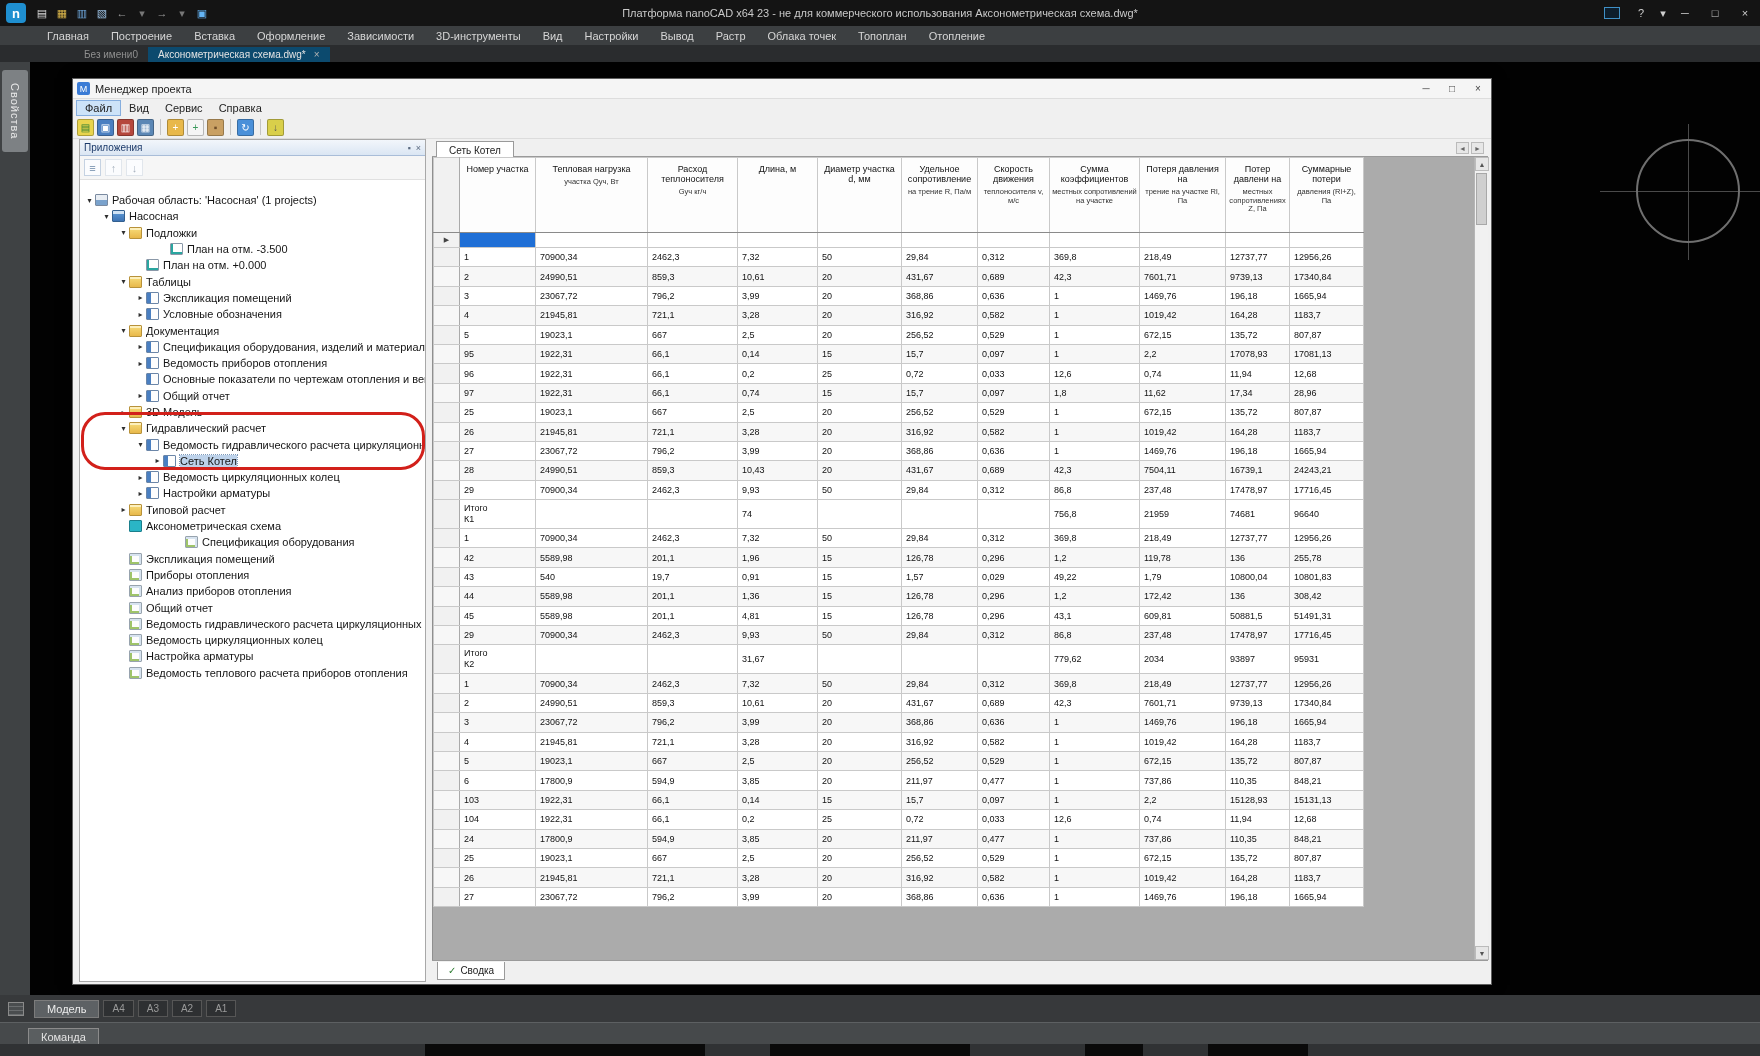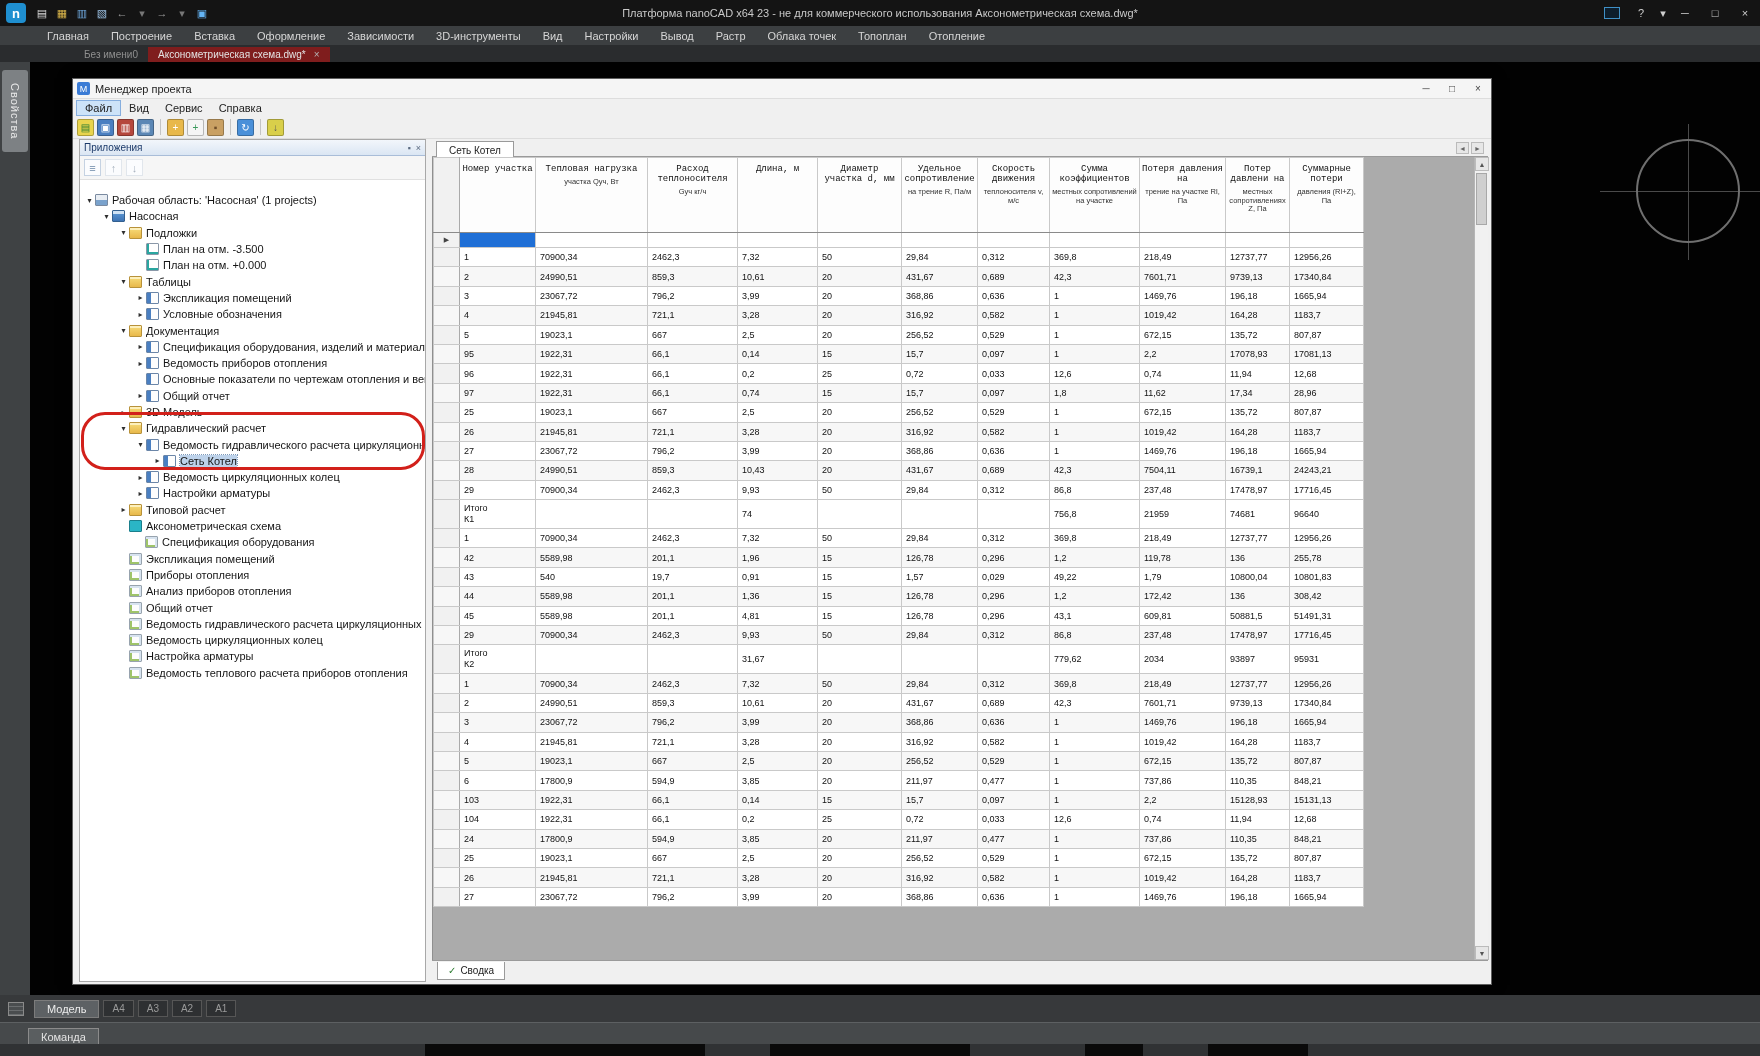--- a/index.html
+++ b/index.html
@@ -21,21 +21,21 @@
     color:#cfcfcf; font-size:11px; }
   .disp-ico { width:16px; height:12px; background:#0d1e2c; border:1px solid #3f90c6; margin-right:6px; }
 
   .menubar { position:absolute; left:0; top:26px; width:1760px; height:19px; background:#3c3f41;
     display:flex; align-items:center; padding-left:36px; z-index:50; }
   .mitem { font-size:11px; color:#d6d6d6; padding:0 11px; height:100%; display:flex; align-items:center; }
 
   .tabbar { position:absolute; left:0; top:45px; width:1760px; height:17px; background:#2a2c2e;
     display:flex; align-items:flex-end; padding-left:74px; z-index:50; }
   .dtab { font-size:10px; height:15px; display:flex; align-items:center; padding:0 10px; color:#8f8f8f; }
-  .dtab.active { background:#7f1d1d; color:#e3e3e3; }
+  .dtab.active { background:#0c4a6e; color:#e3e3e3; }
   .dtab.active .x { margin-left:8px; color:#b5b5b5; }
 
   
   .main { position:absolute; left:0; top:62px; width:1760px; height:933px; background:#020202; }
   .left-strip { position:absolute; left:0; top:0; width:30px; height:100%; background:#3f4244; }
   .props-tab { position:absolute; left:2px; top:8px; width:26px; height:82px; background:#7d8184;
     border-radius:3px; color:#e9e9e9; font-size:11px; display:flex; align-items:center; justify-content:center;
     writing-mode:vertical-rl; letter-spacing:1px; }
   .deco-hline { position:absolute; left:1600px; top:129px; width:160px; height:0; border-top:1px solid #4a4a4a; }
   .deco-vline { position:absolute; left:1688px; top:62px; width:0; height:136px; border-left:1px solid #4a4a4a; }
@@ -102,21 +102,21 @@
     display:flex; align-items:center; }
   .tab-scroll { position:absolute; right:4px; top:3px; display:flex; gap:2px; }
   .tab-scroll .s { width:13px; height:12px; font-size:7px; color:#666; background:#e7e7e7;
     border:1px solid #bbb; display:flex; align-items:center; justify-content:center; }
   .grid-wrap { position:absolute; left:0; top:18px; right:14px; bottom:22px; background:#ababab;
     overflow:hidden; border-left:1px solid #8f8f8f; }
   table.grid { border-collapse:collapse; table-layout:fixed; width:930px; background:#fff; }
   .grid th, .grid td { border:1px solid #c9c9c9; overflow:hidden; }
   .grid thead th { background:#fdfdfd; vertical-align:top; padding-top:6px; height:75px;
     font-weight:normal; border-bottom:1px solid #8a8a8a; }
-  .grid thead .t { font-size:9px; color:#111; text-align:center; line-height:10px; padding:0 2px;font-family:Liberation Mono, monospace; }
+  .grid thead .t { font-size:9px; color:#111; text-align:center; line-height:10px; padding:0 2px; }
   .grid thead .s { font-size:7.5px; color:#333; text-align:center; line-height:8.5px; margin-top:4px; padding:0 2px; }
   .grid td { font-size:9px; color:#111; padding:0 0 0 4px; text-align:left; vertical-align:middle; }
   .grid .rowsel { background:#f1f1f1; border-right:1px solid #aaa; font-size:7px; color:#444;
     text-align:center; padding:0; }
   tr.r-data { height:19.4px; }
   tr.r-data:nth-child(odd) td { background:#f7f7f7; }
   tr.r-data:nth-child(odd) td.rowsel,{ background:#f1f1f1; }
   tr.r-empty { height:15px; }
   tr.r-empty .selcell { background:#1f6fd6; }
   tr.r-section { height:28px; }
@@ -263,21 +263,21 @@
             <div class="tnode" style="padding-left: 21px;">
               <span class="exp">▾</span>
               <span class="tico i-proj"></span>
               <span class="tlabel">Насосная</span>
             </div>
             <div class="tnode" style="padding-left: 38px;">
               <span class="exp">▾</span>
               <span class="tico i-folder"></span>
               <span class="tlabel">Подложки</span>
             </div>
-            <div class="tnode" style="padding-left: 55px;">
+            <div class="tnode" style="padding-left: 79px;">
               <span class="exp"></span>
               <span class="tico i-xref"></span>
               <span class="tlabel">План на отм. -3.500</span>
             </div>
             <div class="tnode" style="padding-left: 55px;">
               <span class="exp"></span>
               <span class="tico i-xref"></span>
               <span class="tlabel">План на отм. +0.000</span>
             </div>
             <div class="tnode" style="padding-left: 38px;">
@@ -353,21 +353,21 @@
             <div class="tnode" style="padding-left: 38px;">
               <span class="exp">▸</span>
               <span class="tico i-folder"></span>
               <span class="tlabel">Типовой расчет</span>
             </div>
             <div class="tnode" style="padding-left: 38px;">
               <span class="exp"></span>
               <span class="tico i-axon"></span>
               <span class="tlabel">Аксонометрическая схема</span>
             </div>
-            <div class="tnode" style="padding-left: 54px;">
+            <div class="tnode" style="padding-left: 54px; margin-left: 40px;">
               <span class="exp"></span>
               <span class="tico i-report"></span>
               <span class="tlabel">Спецификация оборудования</span>
             </div>
             <div class="tnode" style="padding-left: 38px;">
               <span class="exp"></span>
               <span class="tico i-report"></span>
               <span class="tlabel">Экспликация помещений</span>
             </div>
             <div class="tnode" style="padding-left: 38px;">

